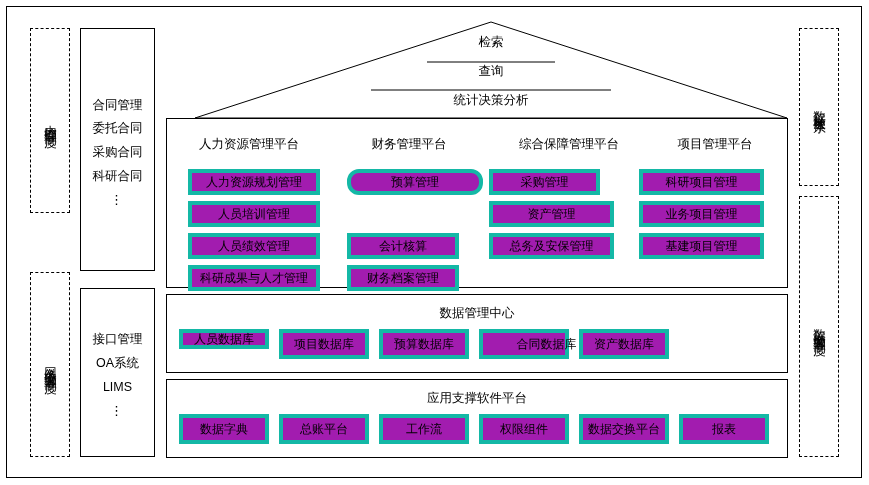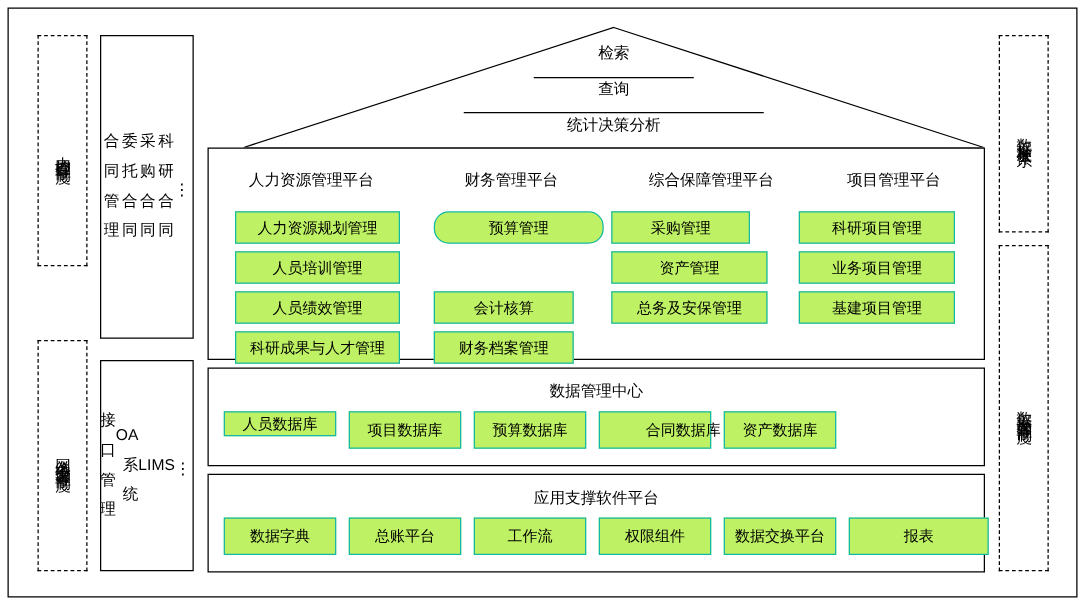--- a/index.html
+++ b/index.html
@@ -46,24 +46,24 @@
     line-height: 1.5;
   }
   .solid-box {
     position: absolute;
     border: 1px solid #000000;
     box-sizing: border-box;
     background: #ffffff;
   }
   .center-col {
     display: flex;
-    flex-direction: row;
+    flex-direction: column;
     align-items: center;
     justify-content: center;
-    text-align: right;
+    text-align: left;
   }
   .contract-box {
     font-size: 12.5px;
     line-height: 1.9;
   }
   .dots {
     font-size: 13px;
     letter-spacing: 2px;
     line-height: 1.0;
     padding-top: 4px;
@@ -80,27 +80,27 @@
     white-space: nowrap;
   }
   .platform-header {
     position: absolute;
     font-size: 12.5px;
     text-align: center;
     white-space: nowrap;
   }
   .cell {
     position: absolute;
-    border: 1px solid #14b8a6;
+    border: 4px solid #14b8a6;
     box-sizing: border-box;
     display: flex;
     align-items: center;
     justify-content: center;
     font-size: 12px;
-    background: #bef264;
+    background: #a21caf;
     white-space: nowrap;
   }
   .section-title {
     position: absolute;
     width: 100%;
     text-align: center;
     font-size: 12.5px;
   }
   .panel {
     position: absolute;
@@ -190,16 +190,16 @@
     <div class="cell" style="left:412px; top:34px; width:90px; height:30px;">资产数据库</div>
   </div>
 
   <div class="panel" style="left:166px; top:379px; width:622px; height:79px;">
     <div class="section-title" style="left:0; top:10px;font-family:Liberation Mono, monospace;">应用支撑软件平台</div>
     <div class="cell" style="left:12px; top:34px; width:90px; height:30px;">数据字典</div>
     <div class="cell" style="left:112px; top:34px; width:90px; height:30px;">总账平台</div>
     <div class="cell" style="left:212px; top:34px; width:90px; height:30px;">工作流</div>
     <div class="cell" style="left:312px; top:34px; width:90px; height:30px;">权限组件</div>
     <div class="cell" style="left:412px; top:34px; width:90px; height:30px;">数据交换平台</div>
-    <div class="cell" style="left:512px; top:34px; width:112px; height:30px;font-family:Liberation Mono, monospace;">报表</div>
+    <div class="cell" style="left:512px; top:34px; width:90px; height:30px;font-family:Liberation Mono, monospace;">报表</div>
   </div>
 
 </div>
 
 </body></html>

